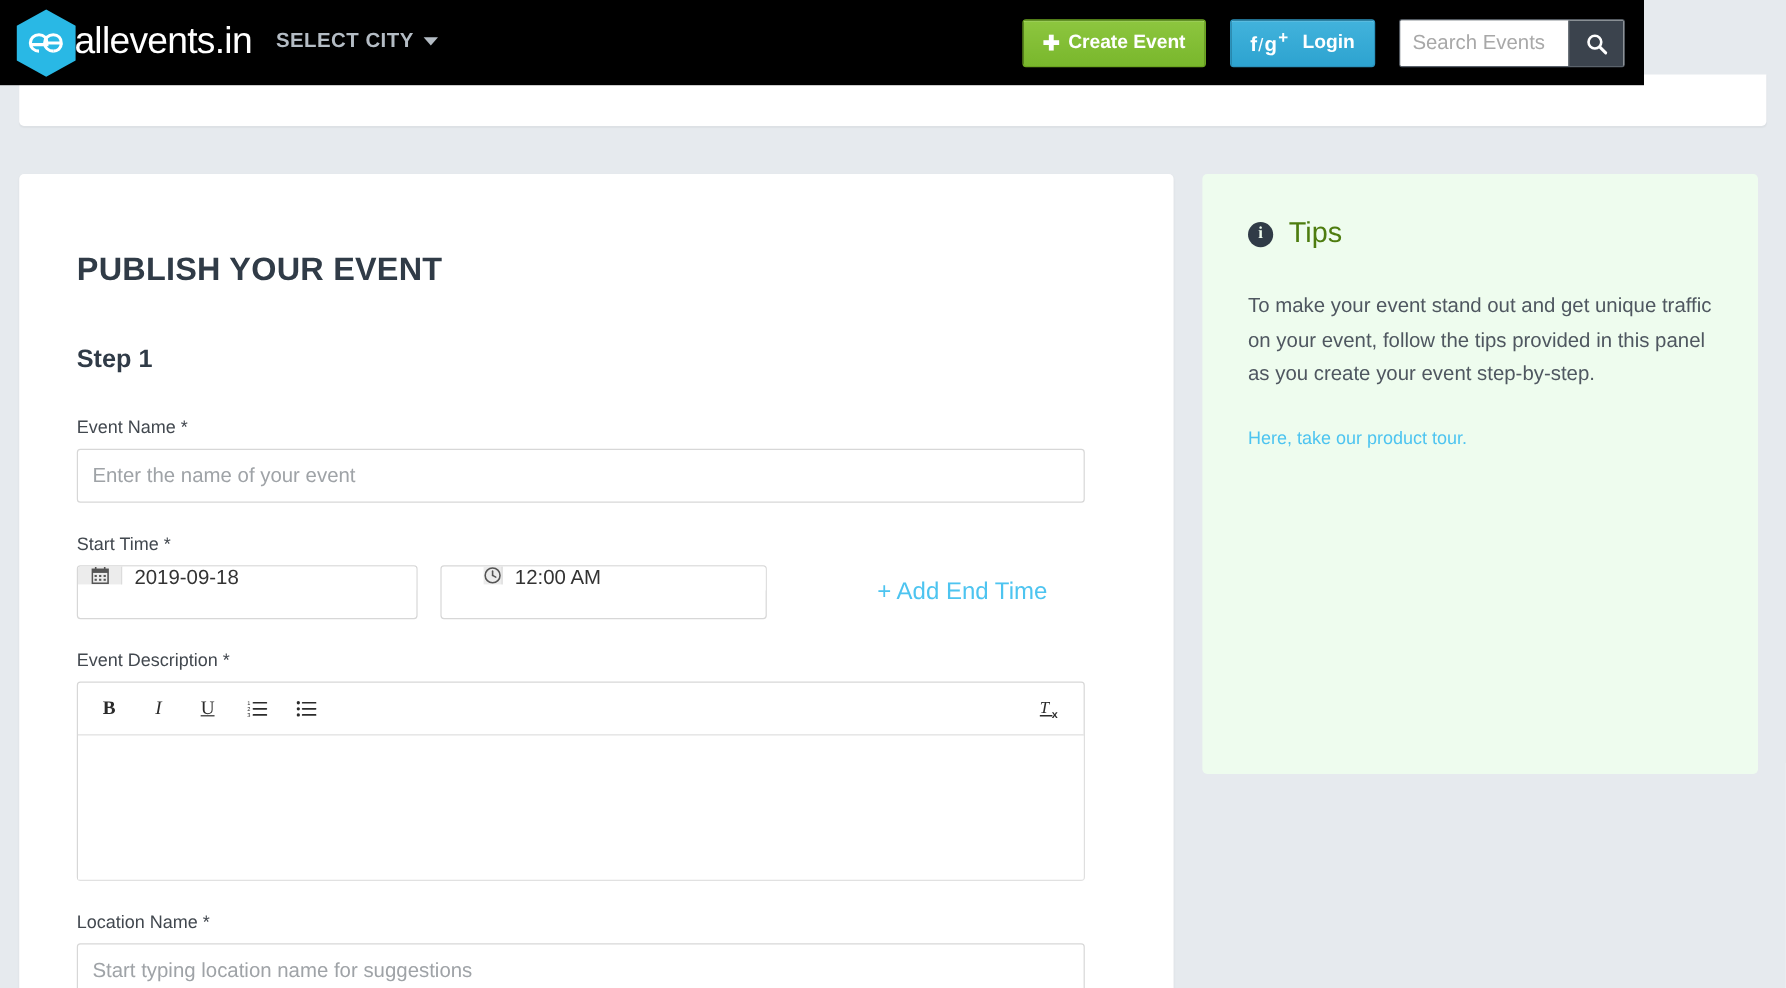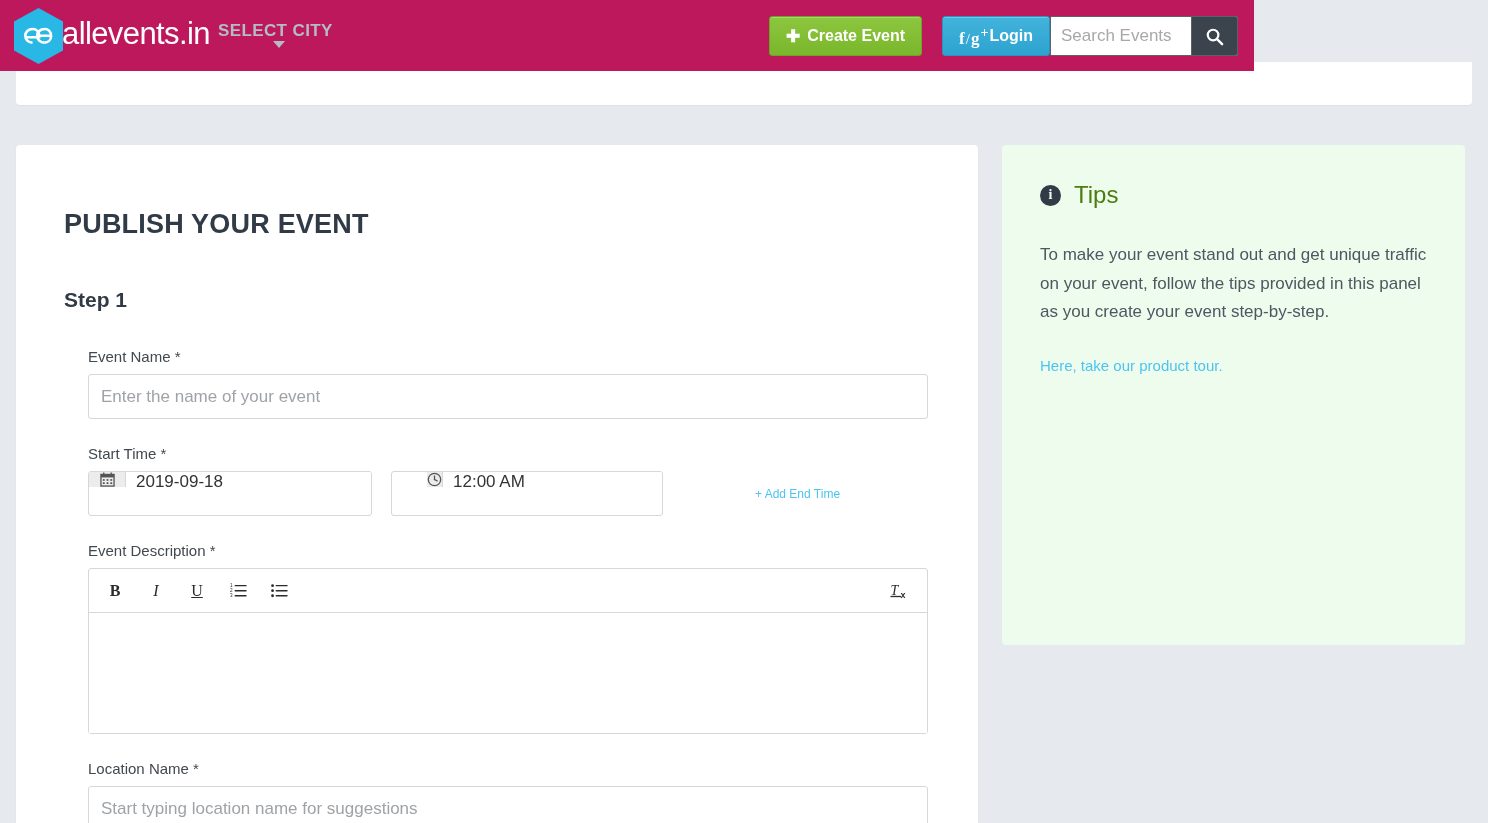--- a/index.html
+++ b/index.html
@@ -8,22 +8,22 @@
     width: 1488px; height: 823px;
     overflow: hidden;
     background: #e6eaee;
     font-family: "Liberation Sans", sans-serif;
     -webkit-font-smoothing: antialiased;
   }
 
   
   .topbar {
     position: absolute; top: 0; left: 0;
-    width: 1254px; height: 71px;
-    background: #be185d;
+    width: 1370px; height: 71px;
+    background: #000000;
     z-index: 10;
   }
   .brand {
     position: absolute; left: 12px; top: 9px;
     display: flex; align-items: center; height: 52px;
   }
   .hex {
     width: 53px; height: 58px;
     position: relative;
     margin-top: 2px;
@@ -32,29 +32,28 @@
   .brandname {
     color: #ffffff;
     font-size: 31px;
     font-weight: 400;
     letter-spacing: -0.6px;
     margin-left: -3px;
     line-height: 1;
     padding-bottom: 3px;
   }
   .select-city {
-    margin-left: 8px;
+    margin-left: 20px;
     color: #b4bcc4;
     font-size: 17px;
     font-weight: 700;
     letter-spacing: 0.4px;
     display: flex; align-items: center;
     cursor: pointer;
     padding-bottom: 2px;
-    flex-direction: column;
   }
   .caret {
     display: inline-block;
     margin-left: 8px;
     width: 0; height: 0;
     border-left: 6px solid transparent;
     border-right: 6px solid transparent;
     border-top: 7px solid #b4bcc4;
   }
 
@@ -80,27 +79,29 @@
     border: 1px solid #2b93bd;
     border-radius: 3px;
     color: #fff;
     font-size: 16px; font-weight: 700;
     display: flex; align-items: center; justify-content: center;
     padding: 0 16px;
     cursor: pointer;
     box-shadow: inset 0 1px 0 rgba(255,255,255,.25);
   }
   .btn-login .soc {
-    font-family: Liberation Serif, serif;
+    font-family: Liberation Sans, sans-serif;
     font-weight: 700;
     font-size: 17px;
+    margin-right: 11px;
     letter-spacing: 1px;
   }
   .btn-login .soc .slash { font-weight: 400; font-size: 15px; }
   .searchwrap {
+    margin-left: 20px;
     display: flex; align-items: stretch;
     border: 1px solid #5a626b;
     border-radius: 2px;
     overflow: hidden;
     background: #fff;
   }
   .searchwrap input {
     width: 140px;
     border: 0; outline: 0;
     padding: 0 10px;
@@ -152,21 +153,21 @@
     font-weight: 700;
     color: #303b47;
     margin: 0 0 36px 0;
   }
   .fieldlabel {
     font-size: 15px;
     color: #42484f;
     margin-bottom: 9px;
     font-weight: 400;
   }
-  .field { margin-bottom: 26px; margin-left: 24px; }
+  .field { margin-bottom: 26px; }
   .txtinput {
     width: 840px; height: 45px;
     border: 1px solid #d7d7d7;
     border-radius: 3px;
     padding: 0 12px;
     font-size: 17px;
     color: #333;
     outline: none;
     background: #fff;
     font-family: "Liberation Sans", sans-serif;
@@ -196,21 +197,21 @@
     font-family: "Liberation Sans", sans-serif;
     background: #fff;
   }
   .g-date { width: 284px; }
   .g-date input { width: 245px; }
   .g-time { width: 272px; margin-left: 19px; padding-left: 35px; }
   .g-time input { width: 233px; }
   .addend {
     margin-left: 92px;
     color: #4dc4f0;
-    font-size: 12px;
+    font-size: 20px;
     cursor: pointer;
     text-decoration: none;
   }
 
   
   .rte {
     width: 840px;
     border: 1px solid #d7d7d7;
     border-radius: 3px;
     background: #fff;

